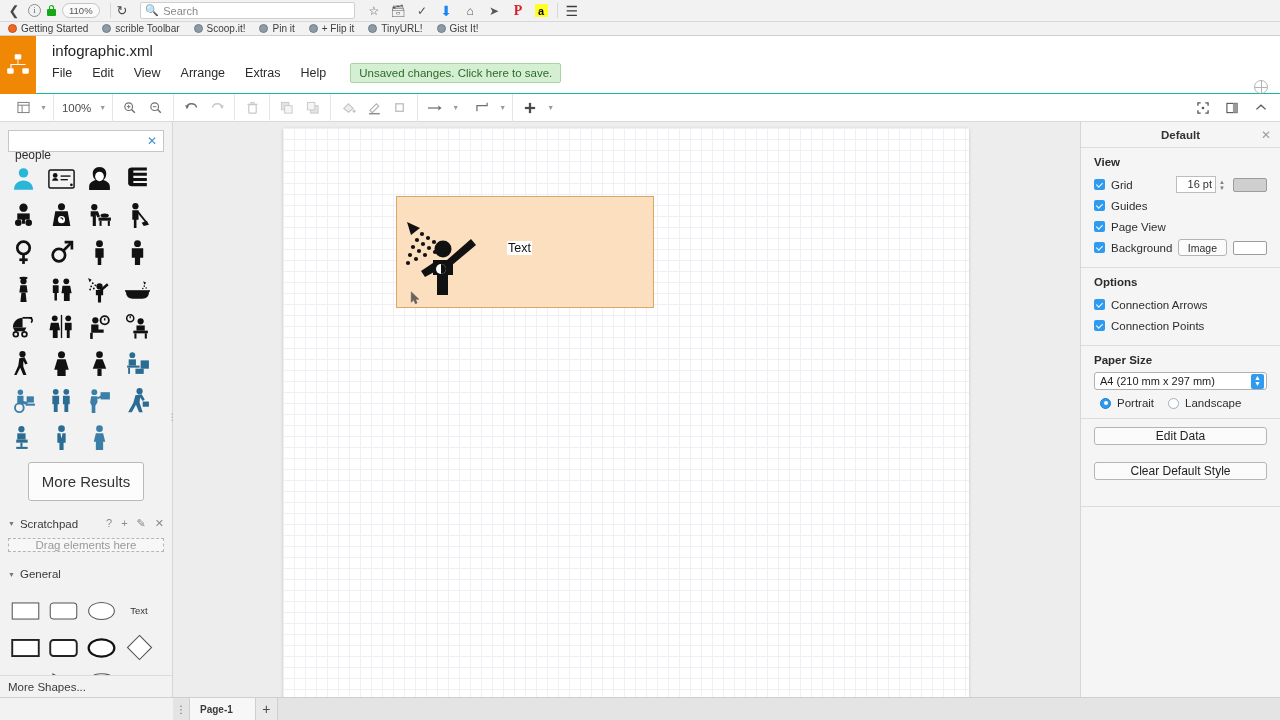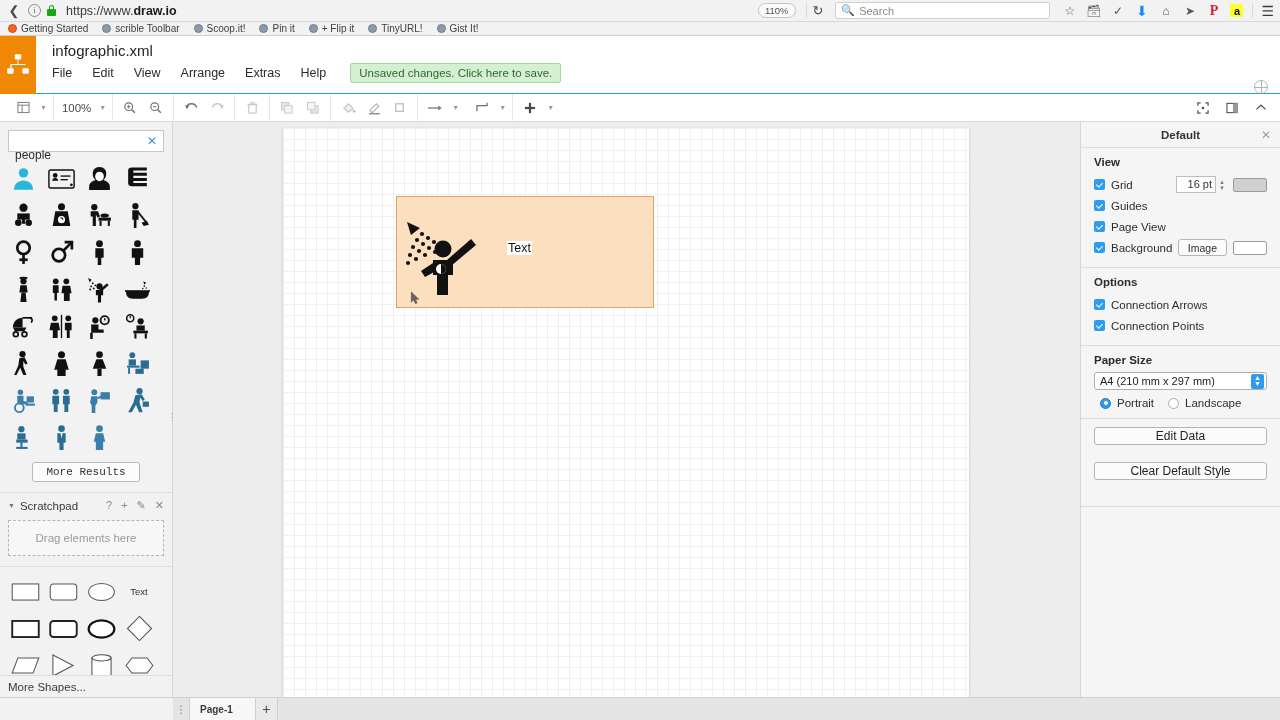--- a/index.html
+++ b/index.html
@@ -83,22 +83,22 @@
   .search-wrap{padding:8px 8px 4px 8px;}
   .search-inp{width:100%;height:22px;background:#fff;border:1px solid #c6c6c6;
      display:flex;align-items:center;padding:0 6px;font-size:12px;color:#2d2d2d;}
   .search-inp span.val{flex:1;margin-top:28px;}
   .search-x{color:#3f8fd6;font-size:12px;cursor:pointer;}
   .shape-grid{display:flex;flex-wrap:wrap;padding:4px 4px 0 4px;}
   .shape-cell{width:38px;height:37px;display:flex;align-items:center;justify-content:center;
      cursor:move;}
   .shape-cell svg{display:block;}
   .more-results-wrap{display:flex;justify-content:center;padding:6px 0 10px 0;}
-  .more-results{font-size:11px;border:1px solid #b9b9b9;background:#fcfcfc;border-radius:3px;
-     padding:3px 13px;color:#333;font-family:Liberation Mono, monospace;}
+  .more-results{font-size:15px;border:1px solid #b9b9b9;background:#fcfcfc;border-radius:3px;
+     padding:10px 13px;color:#333;}
   .sb-sep{height:1px;background:#dcdcdc;}
   .sb-section{display:flex;align-items:center;font-size:11.5px;color:#3a3a3a;
      padding:6px 8px;gap:5px;}
   .sb-section .tri{font-size:7px;color:#777;}
   .sb-section .title{flex:1;}
   .sb-section .acts{display:flex;gap:9px;color:#8a8a8a;font-size:11px;}
   .scratch-drop{margin:2px 8px 10px 8px;height:36px;border:1px dashed #b5b5b5;
      display:flex;align-items:center;justify-content:center;font-size:11.5px;color:#999;background:#f7f7f7;}
   .gen-grid{display:flex;flex-wrap:wrap;padding:6px 4px 0 6px;}
   .gen-cell{width:38px;height:37px;display:flex;align-items:center;justify-content:center;}
@@ -176,23 +176,20 @@
 </head>
 <body>
 
 <div class="browser-bar">
   <div class="nav-back">❮</div>
   <div class="info-ic">i</div>
   <div class="lock-ic">
       <div class="shackle"></div>
       <div class="body"></div>
     </div>
-  <div class="url-field">
-    <span>https://www.</span><b>draw.io</b>
-  </div>
   <div class="zoom-pill">110%</div>
   <div class="reload-ic">↻</div>
   <div class="searchbox">
     <span>🔍</span>
     <span>Search</span>
   </div>
   <div class="chrome-icons">
     <div class="ci">☆</div>
     <div class="ci">🗃</div>
     <div class="ci">✓</div>
@@ -689,20 +686,24 @@
         <span>?</span>
         <span>+</span>
         <span>✎</span>
         <span>✕</span>
       </span>
     </div>
     <div class="scratch-drop">Drag elements here</div>
 
     <div class="sb-sep"></div>
 
+    <div class="sb-section">
+      <span class="tri">▼</span>
+      <span class="title">General</span>
+    </div>
     <div class="gen-grid">
       <div class="gen-cell">
           <svg width="29" height="18" viewBox="0 0 30 19">
             <rect x="1" y="1" width="28" height="17" fill="#fff" stroke="#555" stroke-width="1.1"></rect>
           </svg>
         </div>
       <div class="gen-cell">
           <svg width="29" height="18" viewBox="0 0 30 19">
             <rect x="1" y="1" width="28" height="17" rx="3.5" fill="#fff" stroke="#555" stroke-width="1.1"></rect>
           </svg>

